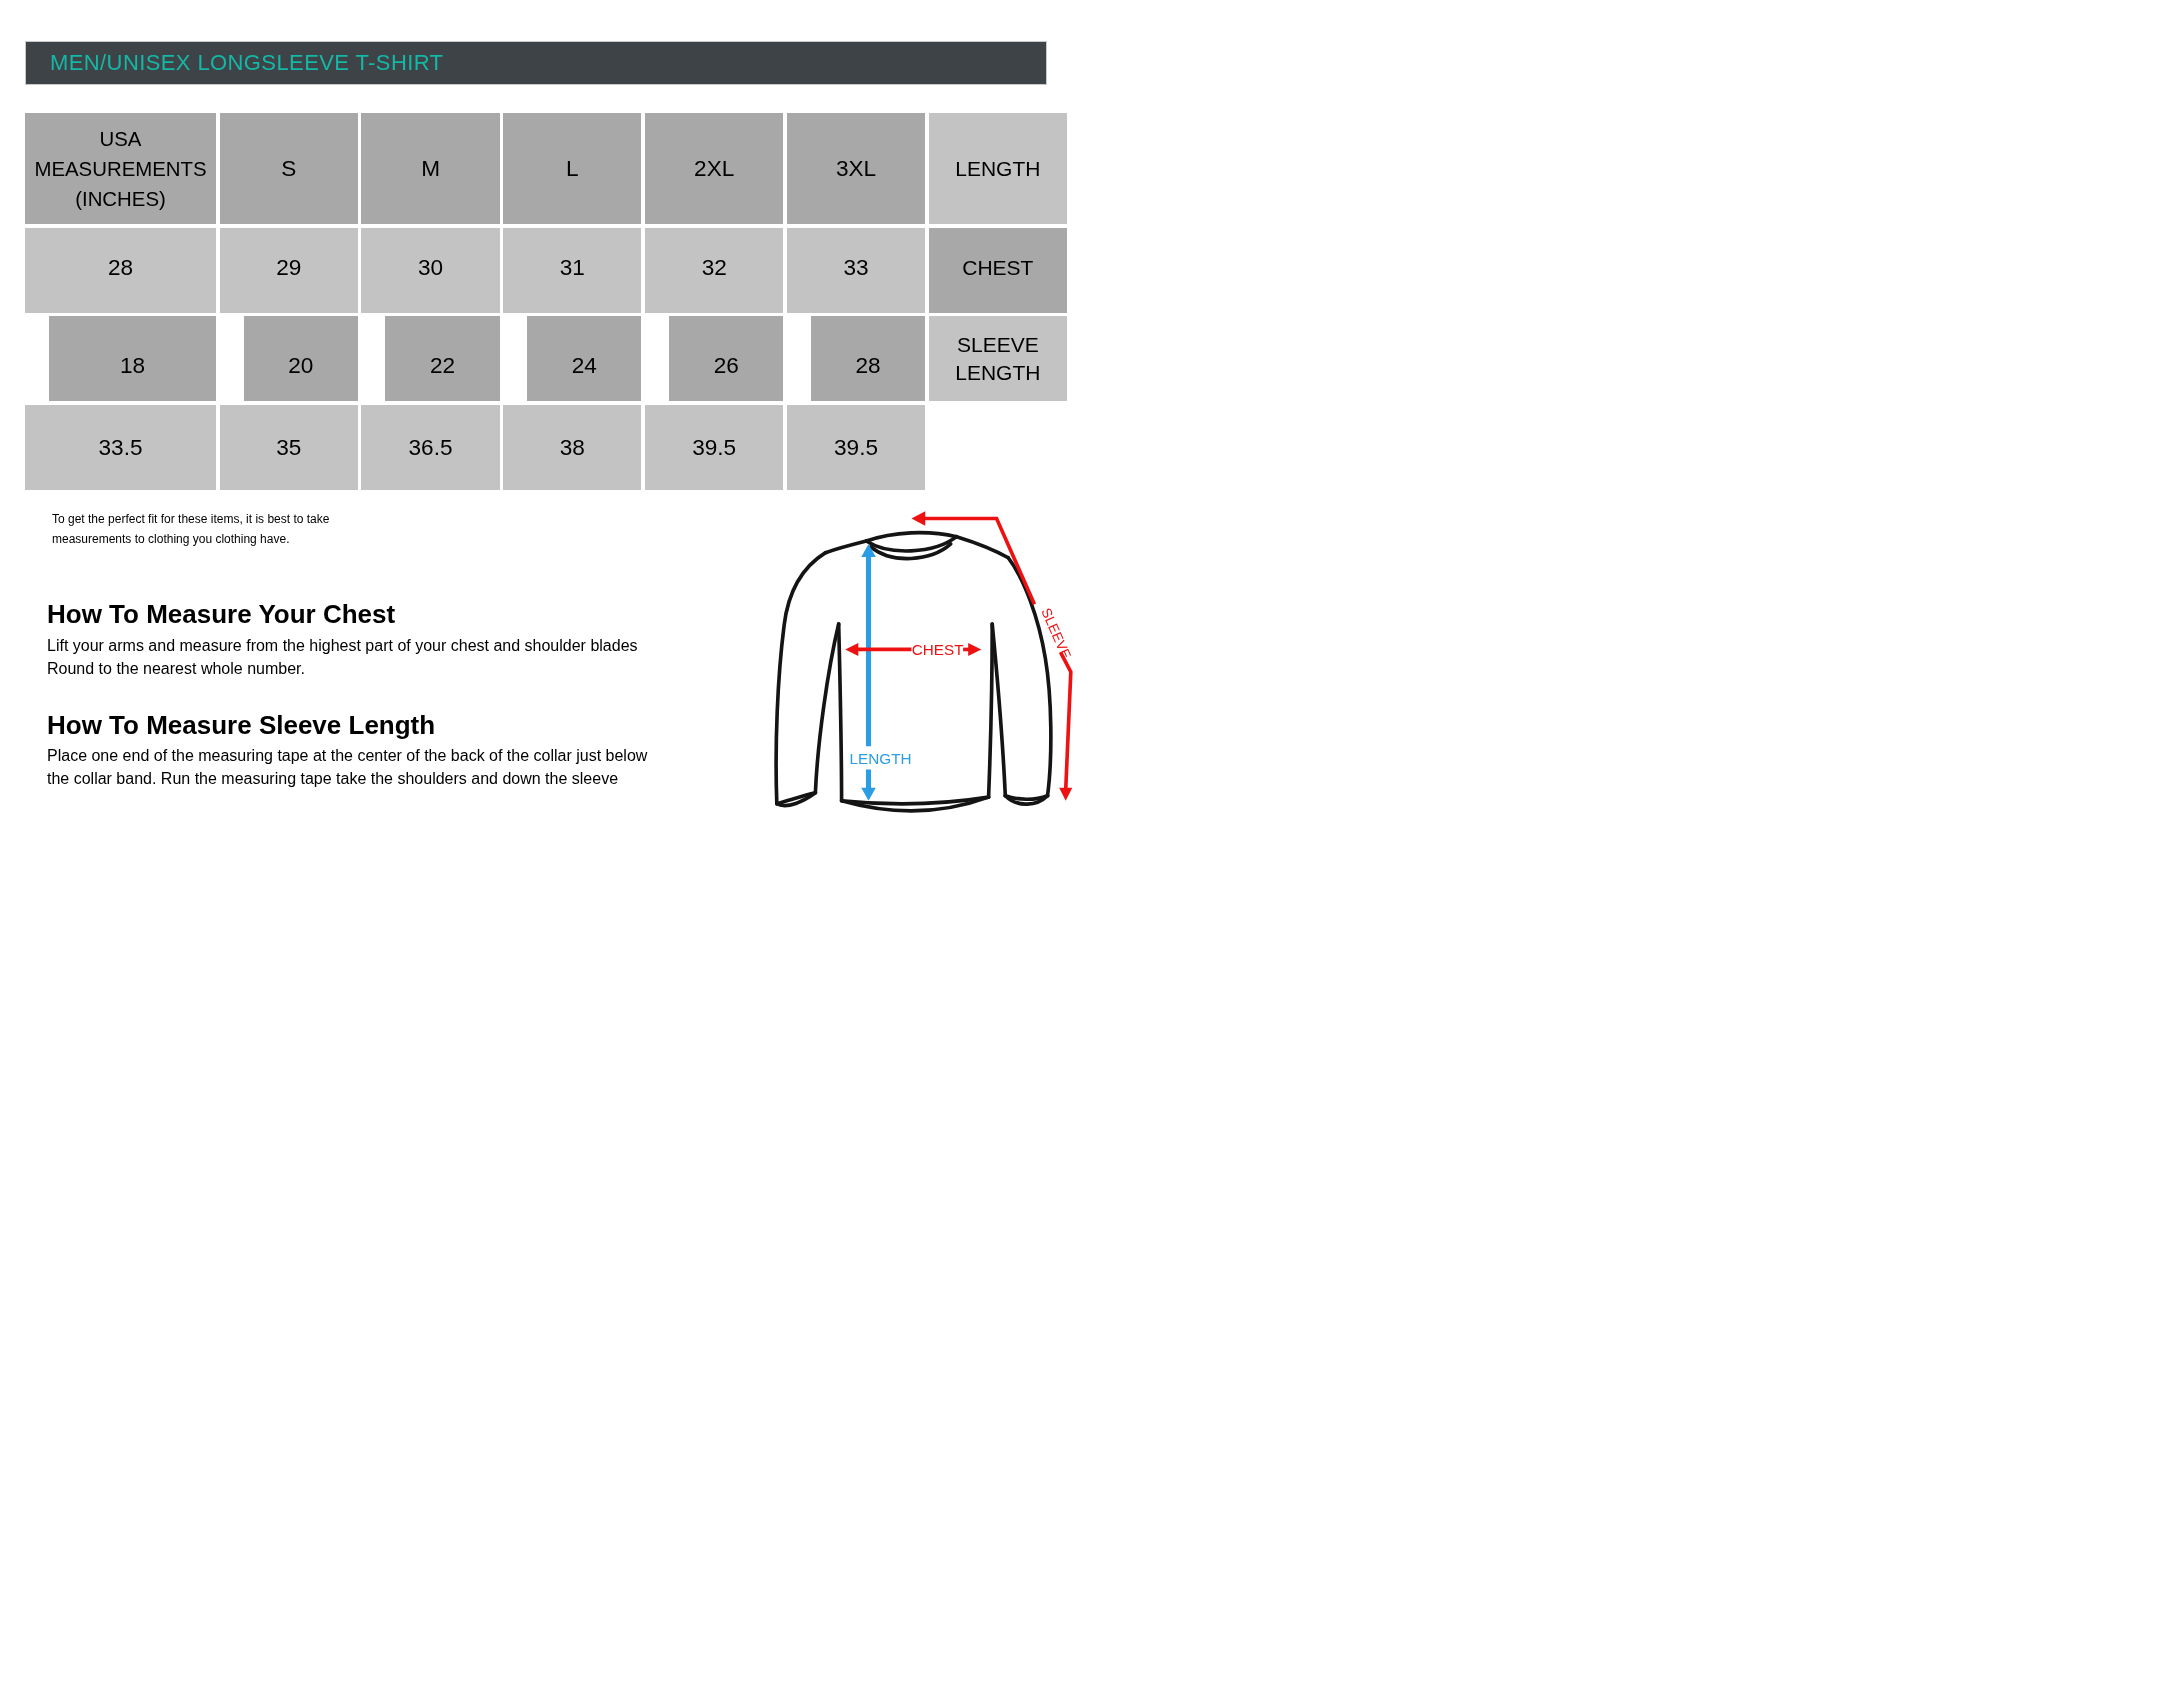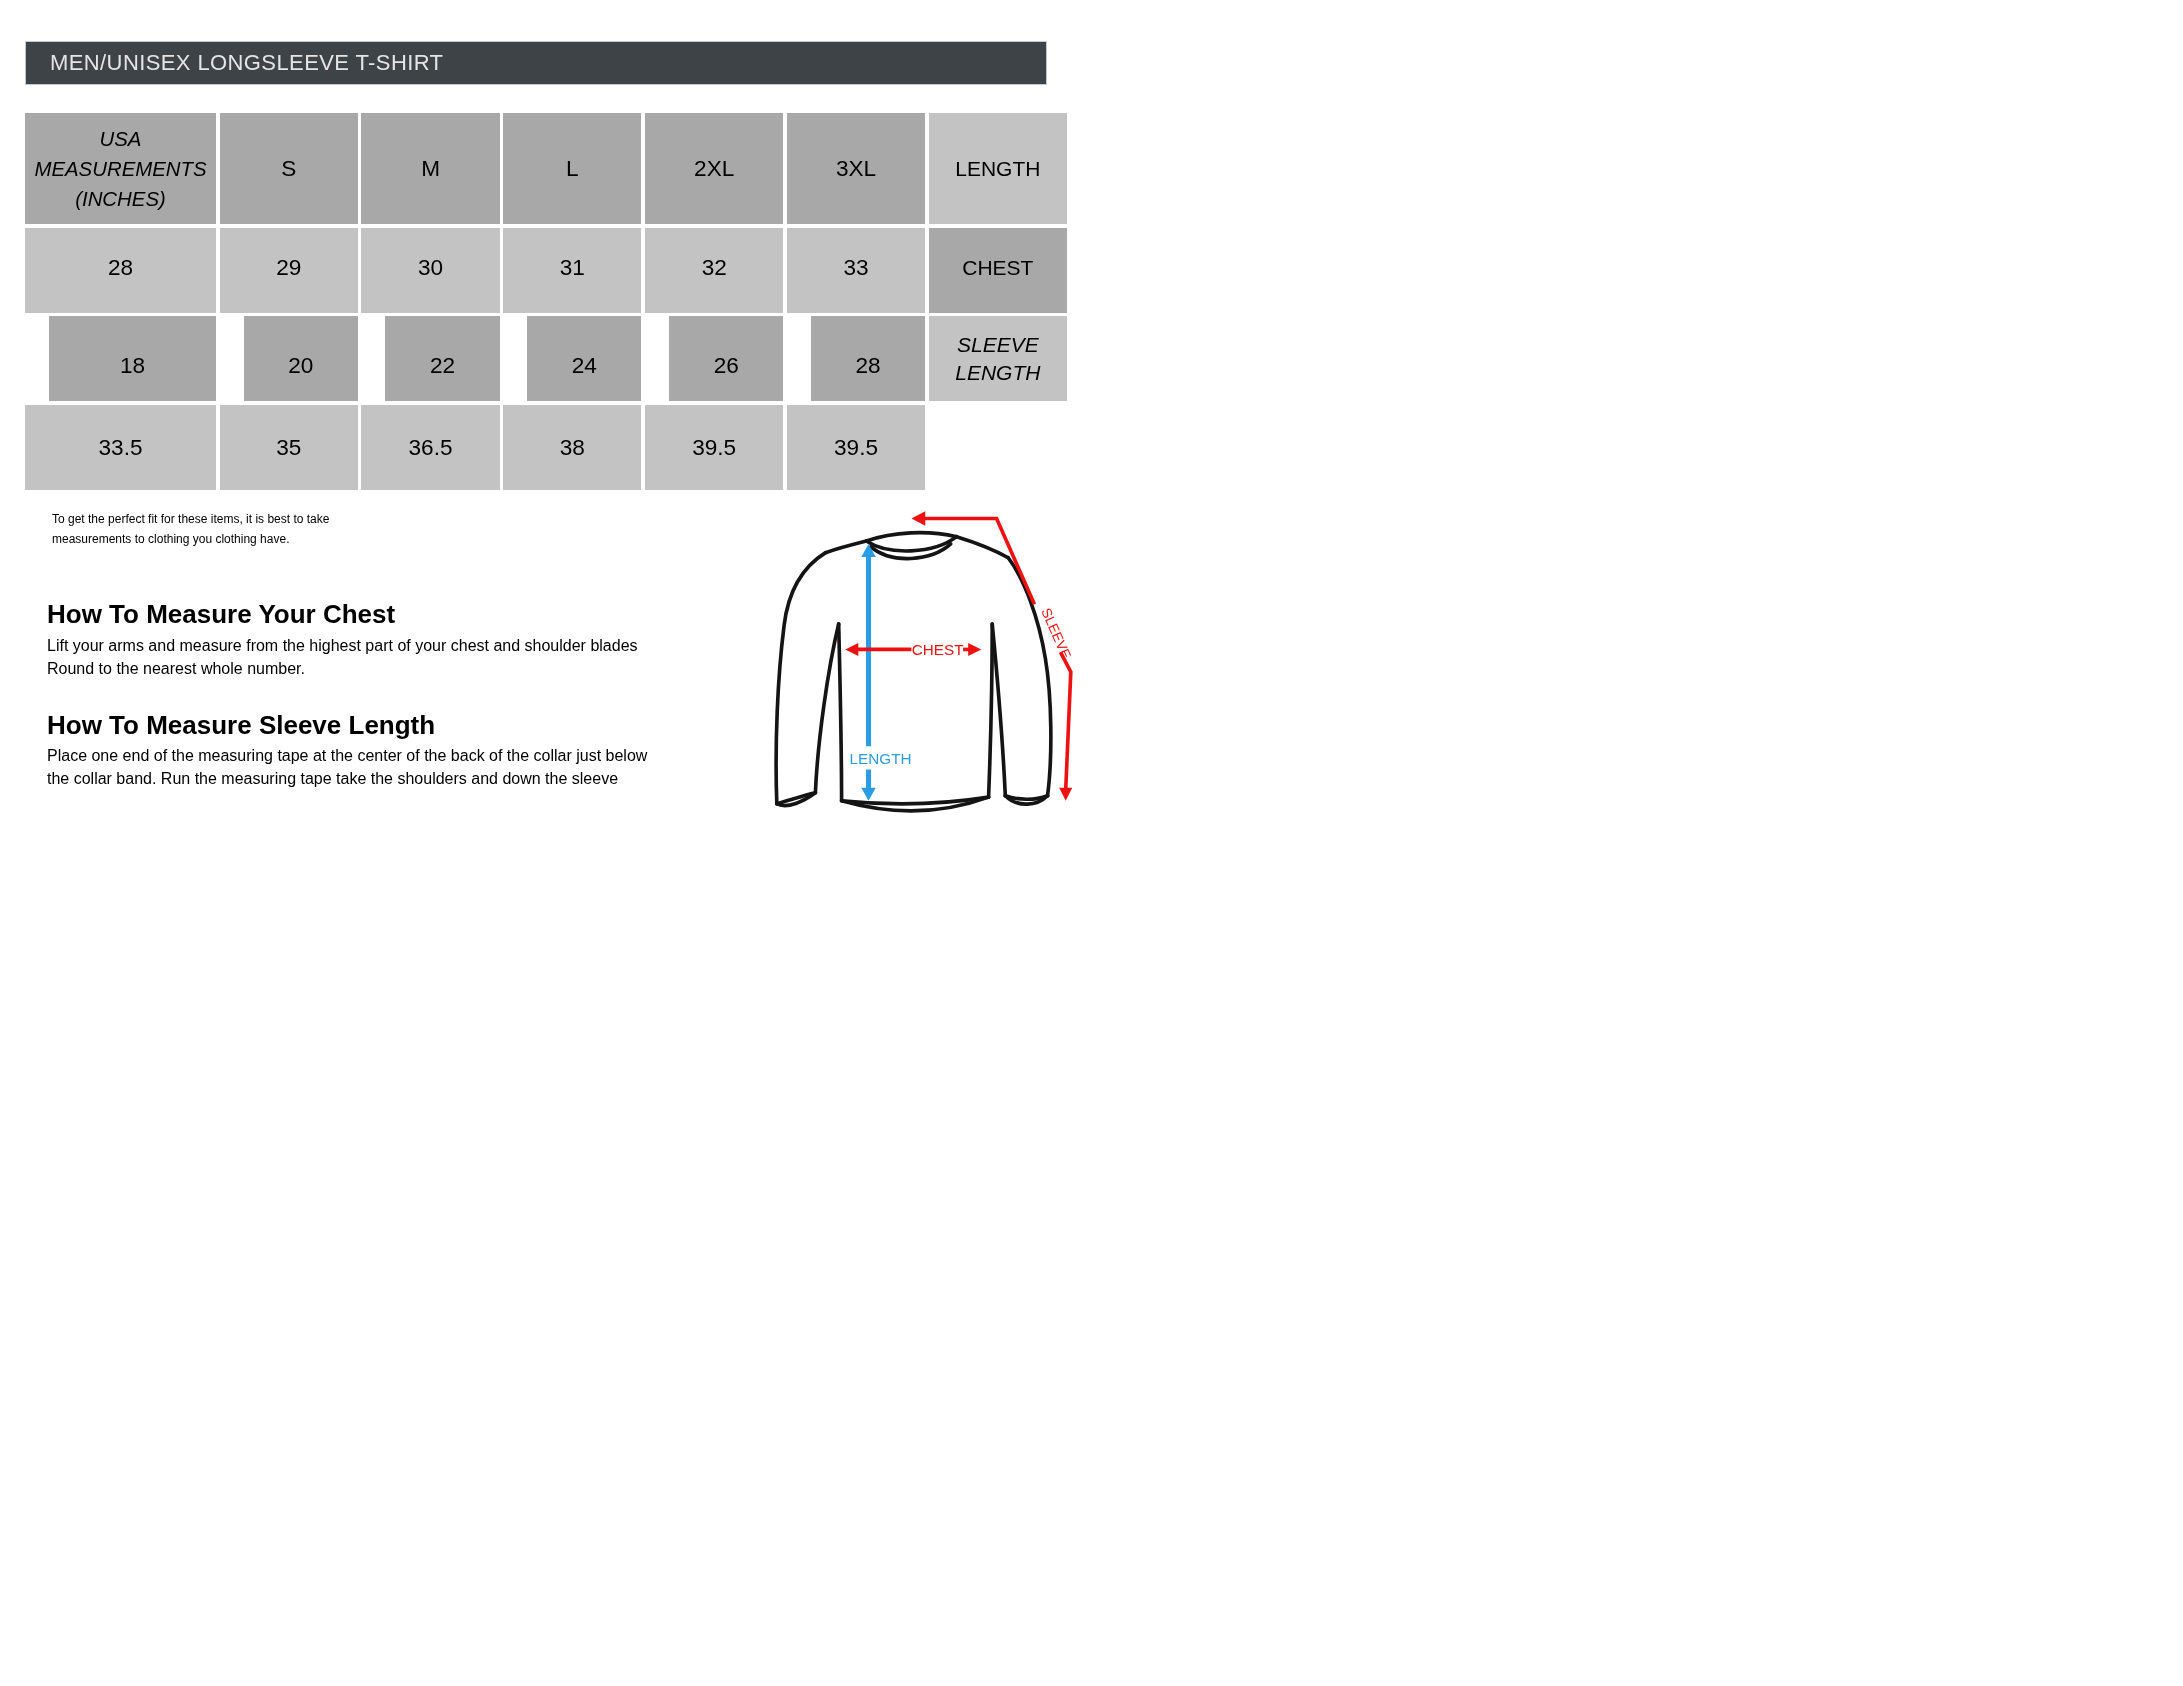--- a/index.html
+++ b/index.html
@@ -11,41 +11,41 @@
     color:#000;
     overflow:hidden;
   }
   
   .title-bar{
     position:absolute;left:25px;top:41px;width:1022px;height:44px;
     background:#3E4347;border:0.7px solid #c9c9c9;box-sizing:border-box;
     display:flex;align-items:center;
   }
   .title-bar .title{
-    color:#e5e5e5;font-size:22px;letter-spacing:0.4px;
+    color:#14b8a6;font-size:22px;letter-spacing:0.4px;
     padding-left:24px;white-space:nowrap;
   }
   
   .size-table{
     position:absolute;left:25px;top:113px;width:1042px;
     display:grid;
     grid-template-columns:191px repeat(6,1fr);
     grid-template-rows:111px 85px 85px 85px;
     gap:3.6px;
   }
   .cell{
     display:flex;align-items:center;justify-content:center;
     text-align:center;font-size:22.6px;line-height:1.3;
     box-sizing:border-box;
   }
   .cell.dark{background:#A8A8A8;}
   .cell.light{background:#C3C3C3;}
   .cell.corner{font-size:20.4px;line-height:30px;}
   .cell.rowlabel{font-size:21px;}
-  .preline{white-space:pre-line;font-style:italic;}
+  .preline{white-space:pre-line;}
   .chest-val{padding-top:13px;margin-left:24px;}
   .chest-label{padding-bottom:4.4px;}
   .length-val{padding-bottom:5.8px;}
   
   .intro{
     position:absolute;left:52px;top:509px;
     font-size:12px;line-height:20.4px;
   }
   .h-measure{
     position:absolute;left:47px;

